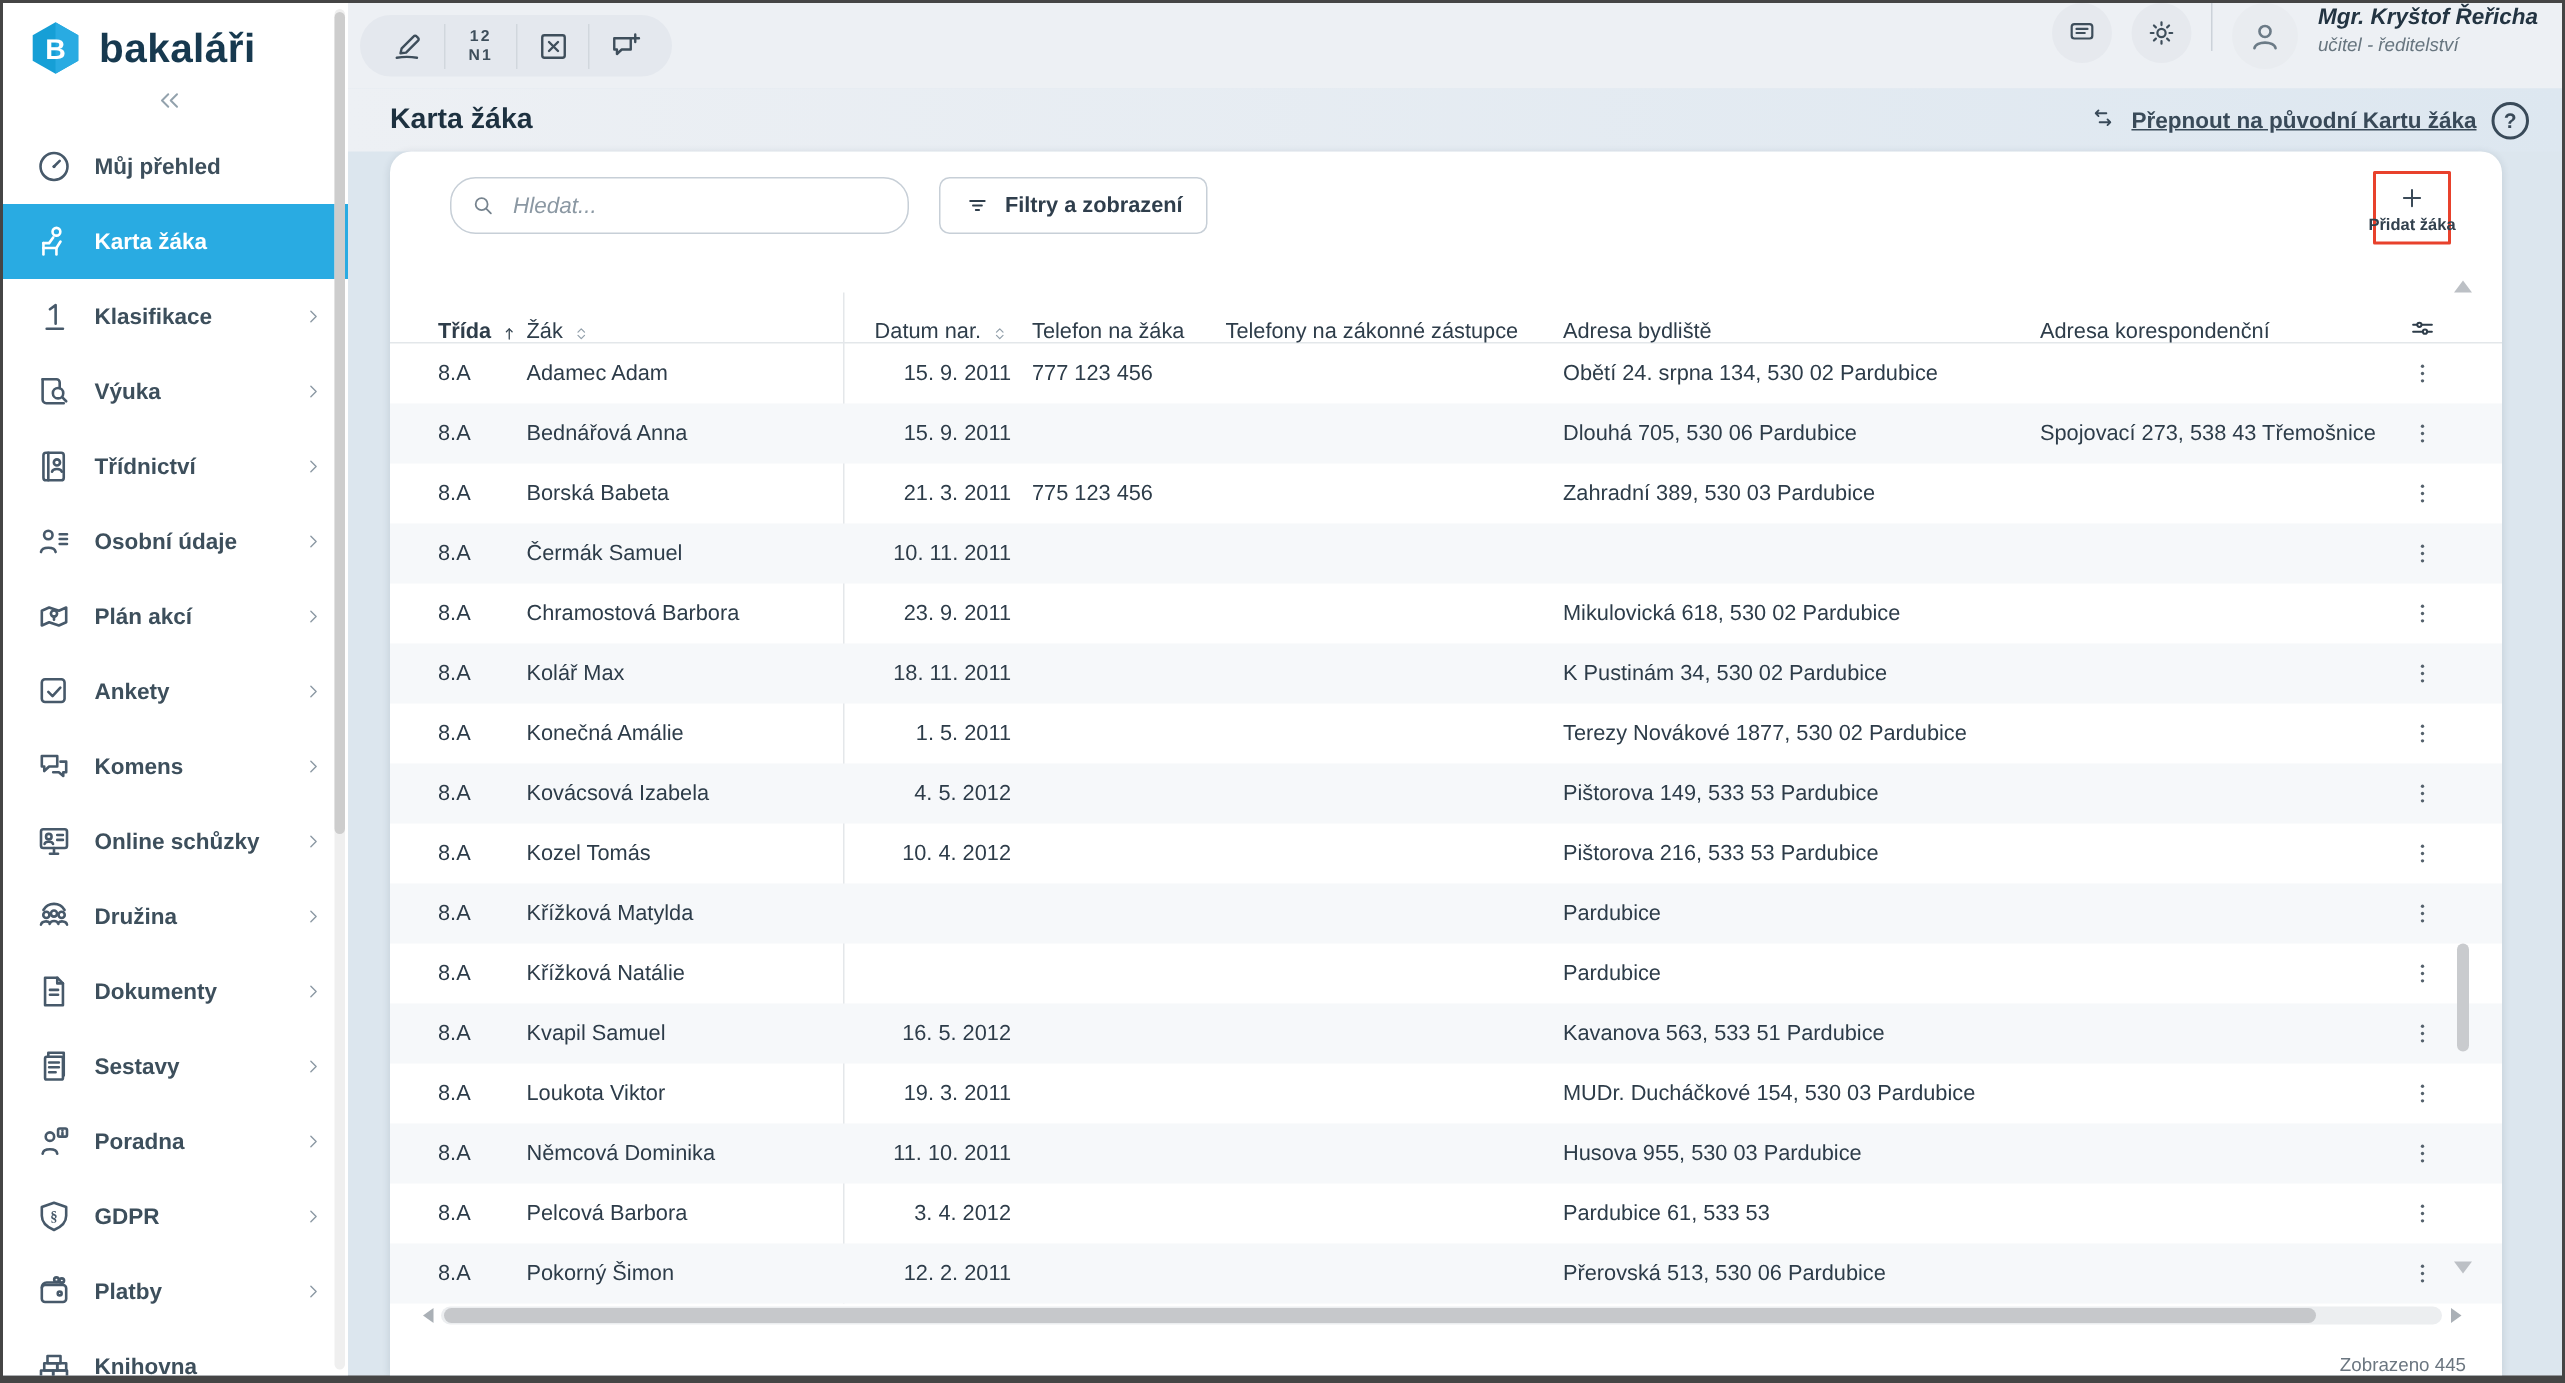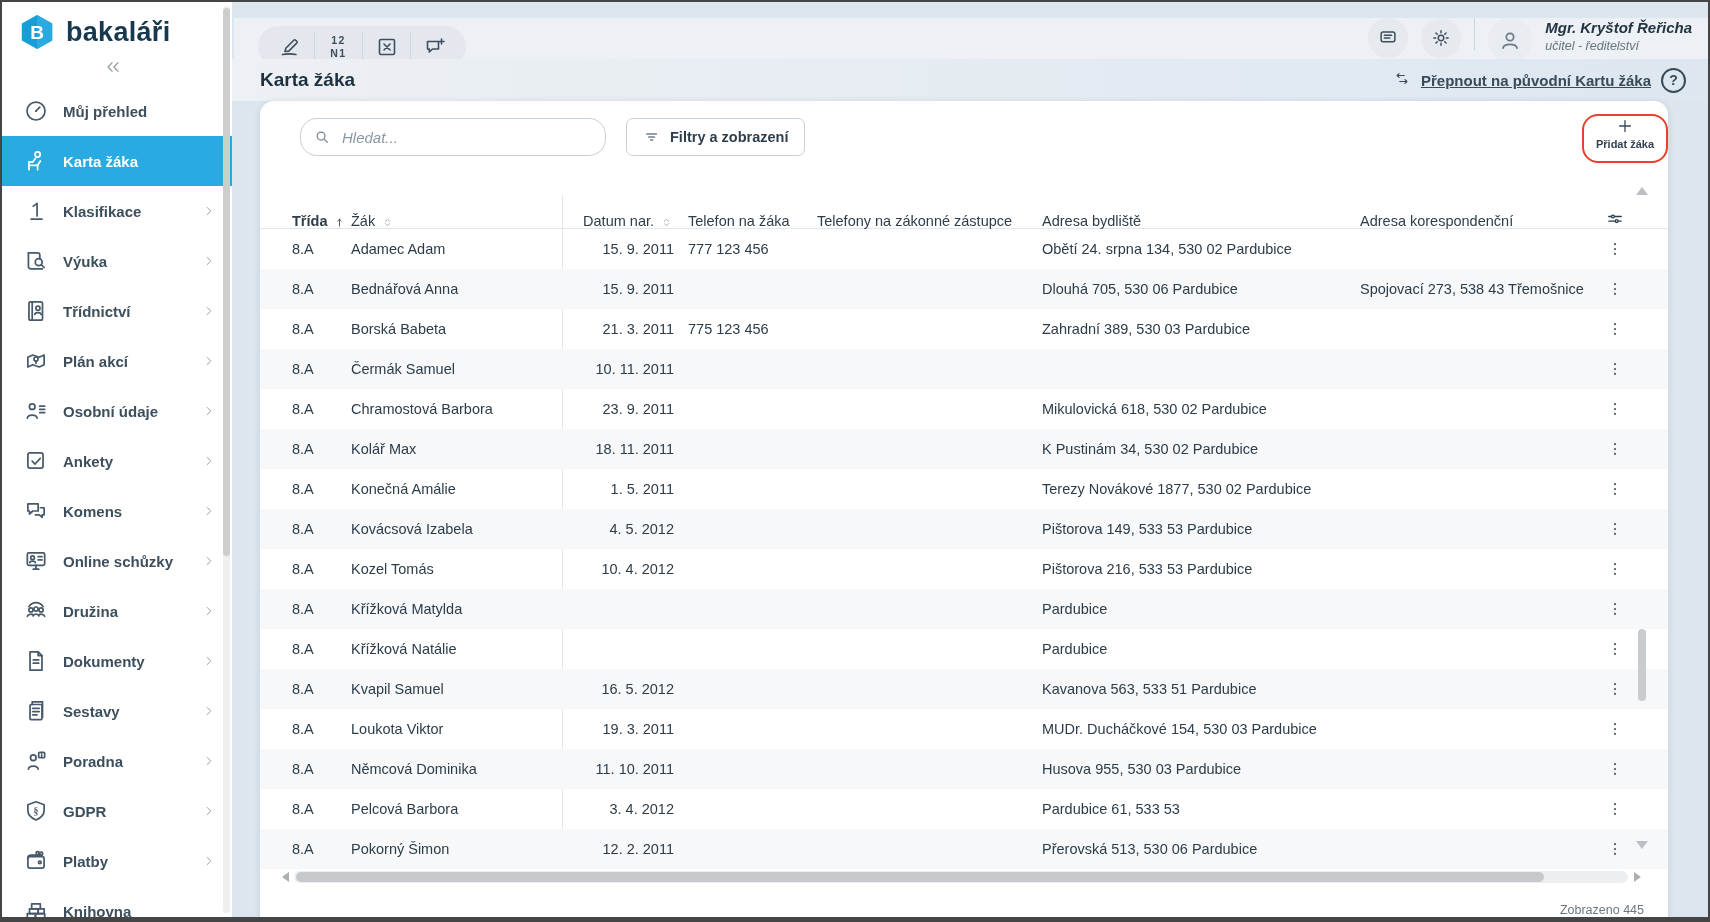--- a/index.html
+++ b/index.html
@@ -23,21 +23,21 @@
   .side-nav{position:absolute;top:84px;left:0;width:230px;}
   .side-item{height:50px;display:flex;align-items:center;padding:0 16px 0 21px;gap:14px;
              color:#3d4f5c;font-size:15px;font-weight:600;cursor:pointer;}
   .side-item .icon{color:#47596a;}
   .side-item .lbl{flex:1;}
   .side-item .chev{color:#8b98a3;}
   .side-item.active{background:#29abe2;color:#fff;}
   .side-item.active .icon{color:#fff;}
 
   
-  .topbar{position:absolute;left:232px;right:0;top:0;height:57px;background:#edf0f4;margin-top:16px;}
+  .topbar{position:absolute;left:214px;right:0;top:0;height:57px;background:#edf0f4;}
   .tools-pill{position:absolute;left:24px;top:8px;height:41px;background:#e4e8ee;border-radius:21px;
               display:flex;align-items:center;padding:0 8px;}
   .tool-btn{width:48px;height:30px;display:flex;align-items:center;justify-content:center;color:#3e4e5b;}
   .tool-btn + .tool-btn{border-left:1px solid #d1d7dd;}
   .grades{display:flex;flex-direction:column;align-items:center;font-size:10.5px;font-weight:700;
           line-height:1;letter-spacing:1.5px;color:#3e4e5b;}
   .grades span + span{margin-top:2.5px;}
   .topbar-right{position:absolute;right:16px;top:0;height:57px;display:flex;gap:13px;font-style:italic;}
   .round-btn{width:40px;height:40px;border-radius:50%;background:#e6e9ee;display:flex;align-items:center;
              justify-content:center;color:#3e4e5b;}
@@ -61,23 +61,23 @@
   .card{position:absolute;left:258px;top:99px;width:1408px;height:816px;background:#fff;
         border-radius:14px 14px 0 0;box-shadow:0 1px 6px rgba(30,50,70,.14);}
   .search-box{position:absolute;left:40px;top:17px;width:306px;height:38px;border:1px solid #c7cfd7;
               border-radius:17px;display:flex;align-items:center;padding:0 12px;gap:9px;color:#77848f;background:#fff;}
   .search-box input{border:none;outline:none;flex:1;font-style:italic;font-size:15px;color:#55626d;
                     font-family:inherit;background:transparent;}
   .search-box input::placeholder{color:#8b98a3;font-style:italic;}
   .filter-btn{position:absolute;left:366px;top:17px;height:38px;padding:0 16px;border:1px solid #c7cfd7;
               border-radius:7px;background:#fff;display:flex;align-items:center;gap:9px;font-size:14.5px;
               font-weight:600;color:#2f3e4c;}
-  .add-btn{position:absolute;left:1322px;top:13px;width:86px;height:49px;border:2.5px solid #e8412c;
-           border-radius:16px;background:#fff;display:flex;flex-direction:column;align-items:center;
-           justify-content:flex-start;gap:2px;color:#32414e;}
+  .add-btn{position:absolute;left:1322px;top:13px;width:52px;height:49px;border:2.5px solid #e8412c;
+           border-radius:1px;background:#fff;display:flex;flex-direction:column;align-items:center;
+           justify-content:center;gap:2px;color:#32414e;}
   .add-btn .plus{color:#3a4a58;}
   .add-btn .albl{font-size:11px;font-weight:600;white-space:nowrap;}
 
   
   .thead{position:absolute;left:0;top:94px;width:100%;height:34px;border-bottom:1px solid #e3e7ea;
          font-size:14.5px;color:#2e3d4a;}
   .hcell{position:absolute;top:0;height:34px;display:flex;align-items:flex-end;gap:6px;white-space:nowrap;}
   .h-trida{left:32px;font-weight:700;}
   .h-zak{left:91px;}
   .h-datum{left:285px;width:128px;justify-content:flex-end;}
@@ -206,41 +206,41 @@
           <span class="lbl">Třídnictví</span>
           <span class="icon i14 chev">
             <svg viewBox="0 0 24 24" fill="none" stroke="currentColor" stroke-width="1.6" stroke-linecap="round" stroke-linejoin="round">
               <path d="M9 6l6 6-6 6"></path>
             </svg>
           </span>
         </div>
         <div class="side-item">
           <span class="icon i26">
             <svg viewBox="0 0 24 24" fill="none" stroke="currentColor" stroke-width="1.6" stroke-linecap="round" stroke-linejoin="round">
+              <circle cx="8.5" cy="8" r="2.6"></circle>
+              <path d="M4 18.5c.6-3.6 8.4-3.6 9 0"></path>
+              <path d="M15.5 7.5H20M15.5 10.5H20M15.5 13.5H20"></path>
+            </svg>
+          </span>
+          <span class="lbl">Osobní údaje</span>
+          <span class="icon i14 chev">
+            <svg viewBox="0 0 24 24" fill="none" stroke="currentColor" stroke-width="1.6" stroke-linecap="round" stroke-linejoin="round">
+              <path d="M9 6l6 6-6 6"></path>
+            </svg>
+          </span>
+        </div>
+        <div class="side-item">
+          <span class="icon i26">
+            <svg viewBox="0 0 24 24" fill="none" stroke="currentColor" stroke-width="1.6" stroke-linecap="round" stroke-linejoin="round">
               <path d="M4.5 8.5 9 6.5l6 2 4.5-2v9L15 17.5l-6-2-4.5 2z"></path>
               <circle cx="12" cy="10.2" r="1.9"></circle>
               <path d="M12 12.1v1.9"></path>
             </svg>
           </span>
           <span class="lbl">Plán akcí</span>
-          <span class="icon i14 chev">
-            <svg viewBox="0 0 24 24" fill="none" stroke="currentColor" stroke-width="1.6" stroke-linecap="round" stroke-linejoin="round">
-              <path d="M9 6l6 6-6 6"></path>
-            </svg>
-          </span>
-        </div>
-        <div class="side-item">
-          <span class="icon i26">
-            <svg viewBox="0 0 24 24" fill="none" stroke="currentColor" stroke-width="1.6" stroke-linecap="round" stroke-linejoin="round">
-              <circle cx="8.5" cy="8" r="2.6"></circle>
-              <path d="M4 18.5c.6-3.6 8.4-3.6 9 0"></path>
-              <path d="M15.5 7.5H20M15.5 10.5H20M15.5 13.5H20"></path>
-            </svg>
-          </span>
-          <span class="lbl">Osobní údaje</span>
           <span class="icon i14 chev">
             <svg viewBox="0 0 24 24" fill="none" stroke="currentColor" stroke-width="1.6" stroke-linecap="round" stroke-linejoin="round">
               <path d="M9 6l6 6-6 6"></path>
             </svg>
           </span>
         </div>
         <div class="side-item">
           <span class="icon i26">
             <svg viewBox="0 0 24 24" fill="none" stroke="currentColor" stroke-width="1.6" stroke-linecap="round" stroke-linejoin="round">
               <rect x="4.5" y="4.5" width="14" height="14" rx="2"></rect>

